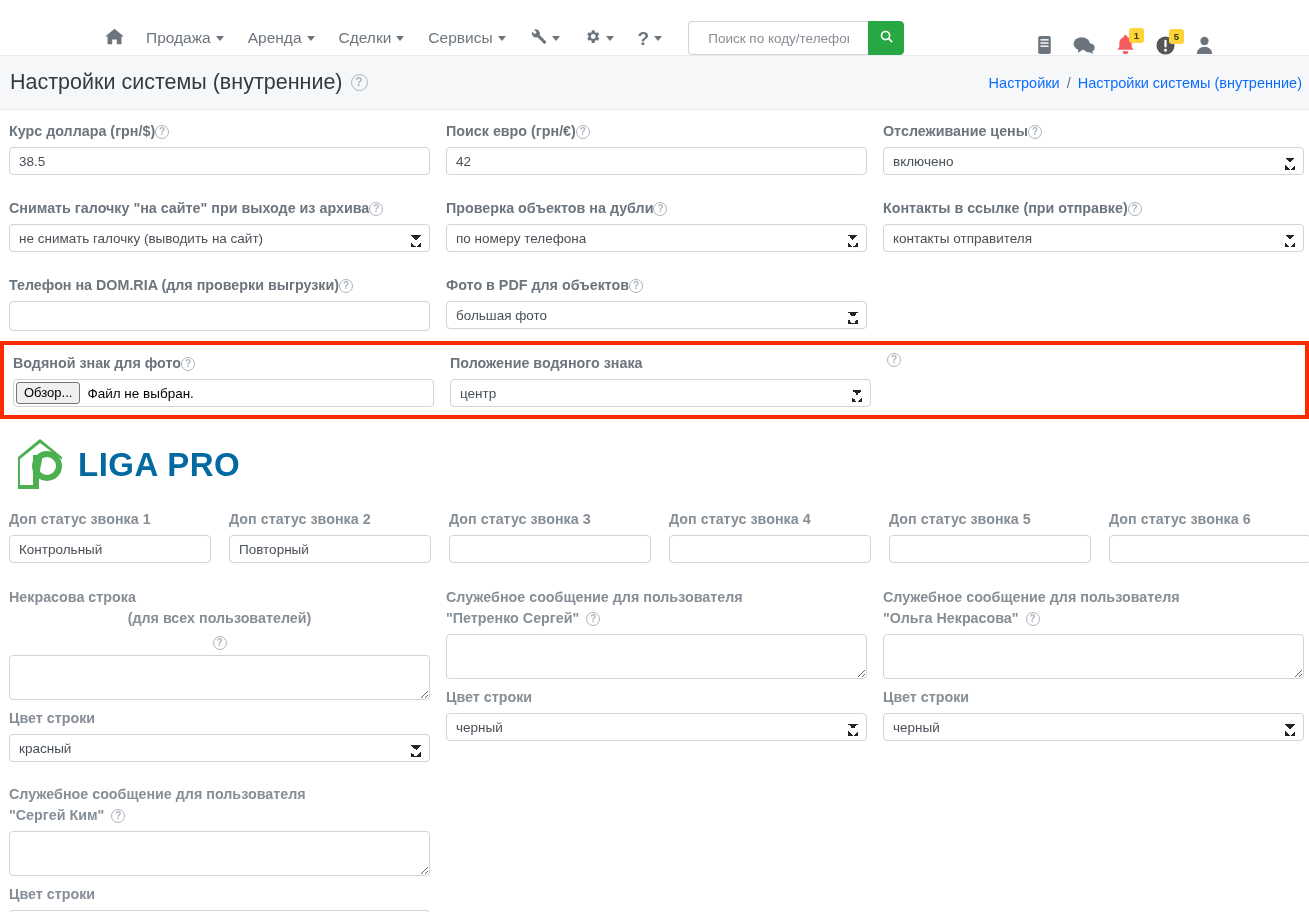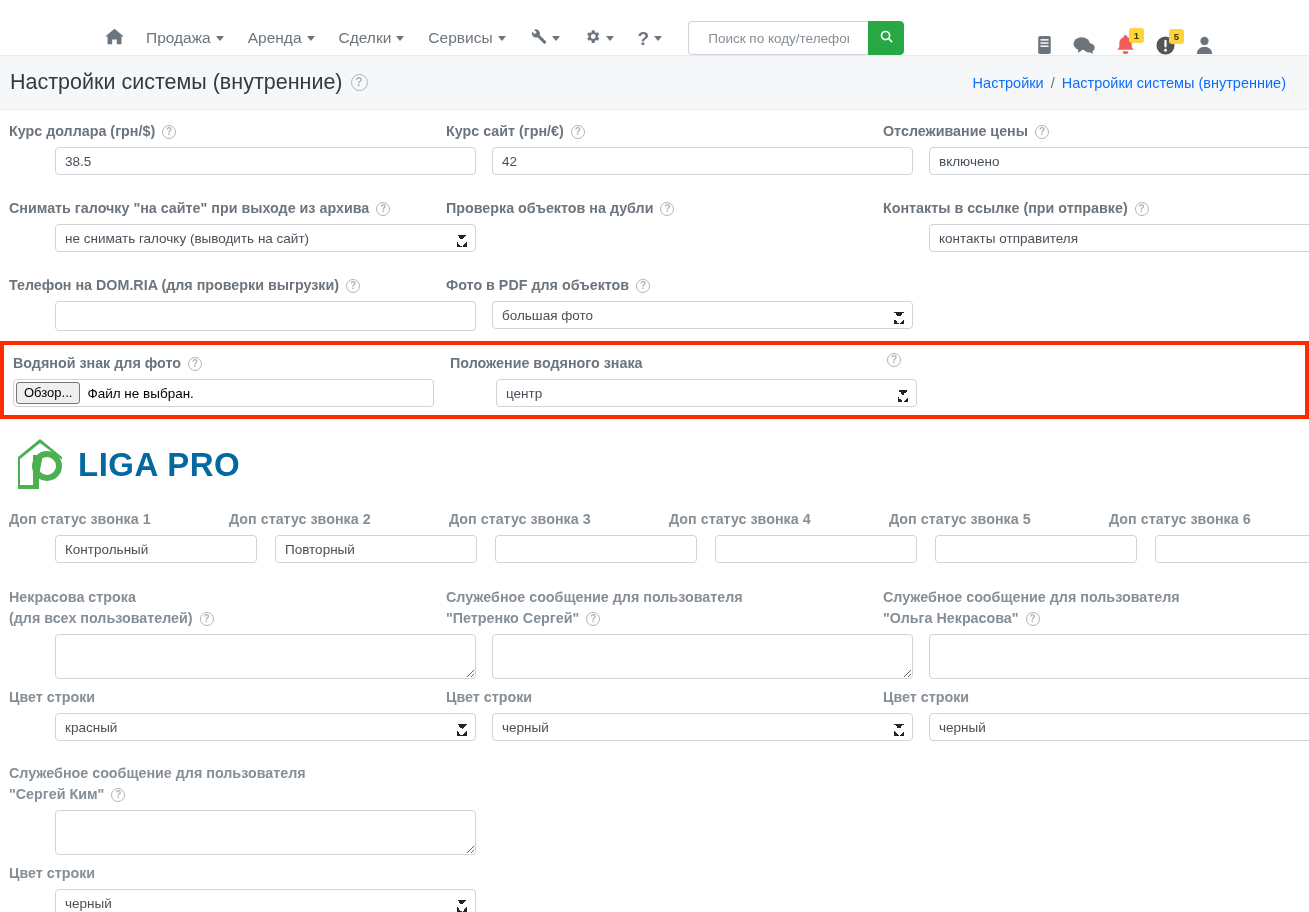--- a/index.html
+++ b/index.html
@@ -115,39 +115,38 @@
   }
   .page-title {
     font-size: 21.5px;
     color: #343a40;
     display: flex;
     align-items: center;
     gap: 8px;
   }
   .breadcrumb {
     position: absolute;
-    right: 23px;
+    right: 7px;
     font-size: 14.5px;
     display: flex;
     gap: 7px;
     align-items: center;
   }
   .breadcrumb a { color: #0d6efd; text-decoration: none; cursor: pointer; }
   .breadcrumb .sep { color: #6c757d; }
 
   
   .content { padding: 0 9px; }
   .row3 { display: flex; gap: 16px; }
   .col { width: 421px; flex: 0 0 421px; }
   .col6 { width: 202px; flex: 0 0 202px; }
 
   label.fl {
     display: flex;
     align-items: center;
-    gap: 7px;
     font-size: 14.3px;
     font-weight: bold;
     color: #6c757d;
     margin: 0 0 5px 0;
     line-height: 21px;
     white-space: nowrap;
   }
   label.fl.two-line { display: block; white-space: normal; }
   label.fl.light { font-weight: bold; color: #868e96; }
 
@@ -168,21 +167,20 @@
 
   input.fc, select.fc, textarea.fc {
     width: 100%;
     border: 1px solid #ced4da;
     border-radius: 4px;
     background: #fff;
     font-family: "Liberation Sans", sans-serif;
     font-size: 13.5px;
     color: #495057;
     outline: none;
-    margin-left: 46px;
   }
   input.fc { height: 28px; padding: 0 9px; }
   textarea.fc { height: 45px; padding: 5px 9px; resize: vertical; }
   select.fc {
     height: 28px;
     padding: 0 24px 0 9px;
     appearance: none;
     -webkit-appearance: none;
     background-image:
       linear-gradient(45deg, transparent 50%, #212529 50%),
@@ -371,21 +369,21 @@
   <div class="row3">
     <div class="col">
       <label class="fl">
         <span>Курс доллара (грн/$)</span>
         <span class="help">?</span>
       </label>
       <input class="fc" type="text" value="38.5" style="">
     </div>
     <div class="col">
       <label class="fl">
-        <span>Курс сайт (грн/€)</span>
+        <span>Поиск евро (грн/€)</span>
         <span class="help">?</span>
       </label>
       <input class="fc" type="text" value="42" style="">
     </div>
     <div class="col">
       <label class="fl">
         <span>Отслеживание цены</span>
         <span class="help">?</span>
       </label>
       <select class="fc">
@@ -403,20 +401,23 @@
       </label>
       <select class="fc">
         <option>не снимать галочку (выводить на сайт)</option>
       </select>
     </div>
     <div class="col">
       <label class="fl">
         <span>Проверка объектов на дубли</span>
         <span class="help">?</span>
       </label>
+      <select class="fc">
+        <option>по номеру телефона</option>
+      </select>
     </div>
     <div class="col">
       <label class="fl">
         <span>Контакты в ссылке (при отправке)</span>
         <span class="help">?</span>
       </label>
       <select class="fc">
         <option>контакты отправителя</option>
       </select>
     </div>
@@ -512,21 +513,21 @@
       <label class="fl light">Доп статус звонка 6</label>
       <input class="fc" type="text" value="" style="">
     </div>
   </div>
 
   <div style="height:24px;"></div>
   <div class="row3">
     <div class="col">
       <label class="fl two-line light">
         <div>Некрасова строка</div>
-        <div style="display:flex;align-items:center;gap:7px;">
+        <div style="display:flex;align-items:center;gap:7px;flex-direction:column;">
           <span>(для всех пользователей)</span>
           <span class="help">?</span>
         </div>
       </label>
       <textarea class="fc" style=""></textarea>
       <label class="fl light" style="margin-top:4px;">Цвет строки</label>
       <select class="fc">
         <option>красный</option>
       </select>
     </div>

